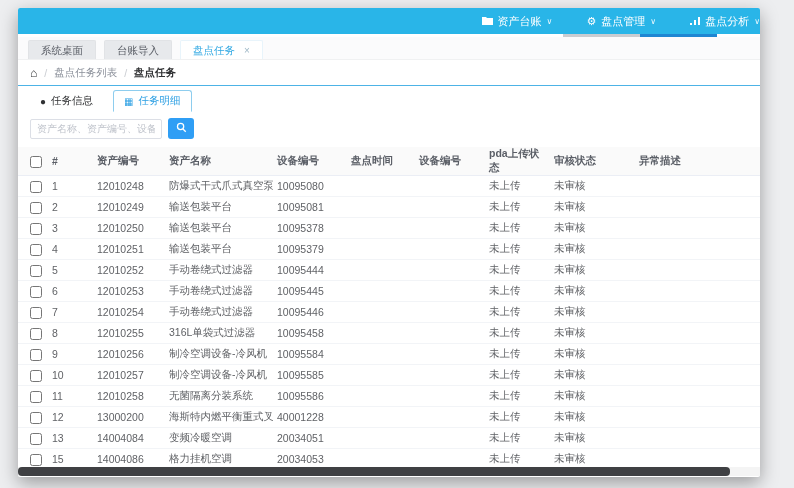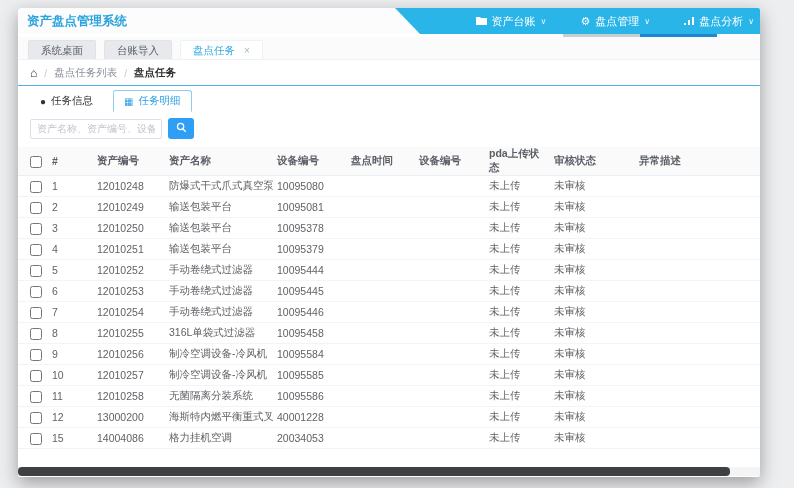--- a/index.html
+++ b/index.html
@@ -7,21 +7,21 @@
     font-family:"Liberation Sans","DejaVu Sans",sans-serif; background:#edeef0; }
   .window { position:absolute; left:18px; top:8px; width:742px; height:469px;
     background:#fff; box-shadow:0 6px 18px rgba(0,0,0,.35); border-radius:2px; overflow:hidden; }
 
   
   .topbar { position:relative; height:26px; background:#29b5e8; }
   .brand { position:absolute; left:0; top:0; width:402px; height:26px; background:#fcfcfd;
     clip-path:polygon(0 0, 377px 0, 402px 100%, 0 100%);
     line-height:26px; padding-left:9px; font-size:12.5px; font-weight:bold; color:#2aa4dc; }
   .menu { position:absolute; right:0; top:0; height:26px; display:flex; align-items:center;
-    gap:34px; padding-right:6px; }
+    gap:34px; }
   .menu-item { display:flex; align-items:center; gap:5px; color:#fff; font-size:11px; cursor:pointer; }
   .menu-item .mi { font-size:11px; line-height:1; }
   .caret { font-size:8px; opacity:.9; }
   .hdr-underline { position:absolute; height:3px; top:26px; }
   .hdr-underline.gray { left:545px; width:77px; background:#c9ccd1; }
   .hdr-underline.blue { left:622px; width:77px; background:#1f86d2; }
 
   
   .tabbar { height:23px; background:#fbfbfc; display:flex; align-items:flex-end; gap:8px;
     padding:3px 0 0 10px; border-bottom:1px solid #f0f1f2; margin-top:3px; }
@@ -66,21 +66,20 @@
   
   .hscroll-track { position:absolute; left:0; bottom:1px; width:100%; height:9px; background:#f4f4f4; }
   .hscroll-thumb { position:absolute; left:0; top:0; width:96%; height:9px; background:#3f4043; border-radius:4px; cursor:grab; }
 </style>
 </head>
 <body>
 
 <div class="window">
 
   <div class="topbar">
-    <div class="brand">资产盘点管理系统</div>
     <div class="menu">
       <div class="menu-item">
         <span class="mi">
           <svg width="11" height="9" viewBox="0 0 11 9">
               <path d="M0 1h4l1 1h6v7H0z" fill="#fff"></path>
             </svg>
         </span>
         <span>资产台账</span>
         <span class="caret">∨</span>
       </div>
@@ -310,20 +309,32 @@
       <td>海斯特内燃平衡重式叉车</td>
       <td>40001228</td>
       <td></td>
       <td></td>
       <td>未上传</td>
       <td>未审核</td>
       <td></td>
     </tr>
         <tr>
       <td><input type="checkbox" class="cb" style=""></td>
+      <td>13</td>
+      <td>14004084</td>
+      <td>变频冷暖空调</td>
+      <td>20034051</td>
+      <td></td>
+      <td></td>
+      <td>未上传</td>
+      <td>未审核</td>
+      <td></td>
+    </tr>
+        <tr>
+      <td><input type="checkbox" class="cb" style=""></td>
       <td>15</td>
       <td>14004086</td>
       <td>格力挂机空调</td>
       <td>20034053</td>
       <td></td>
       <td></td>
       <td>未上传</td>
       <td>未审核</td>
       <td></td>
     </tr>

